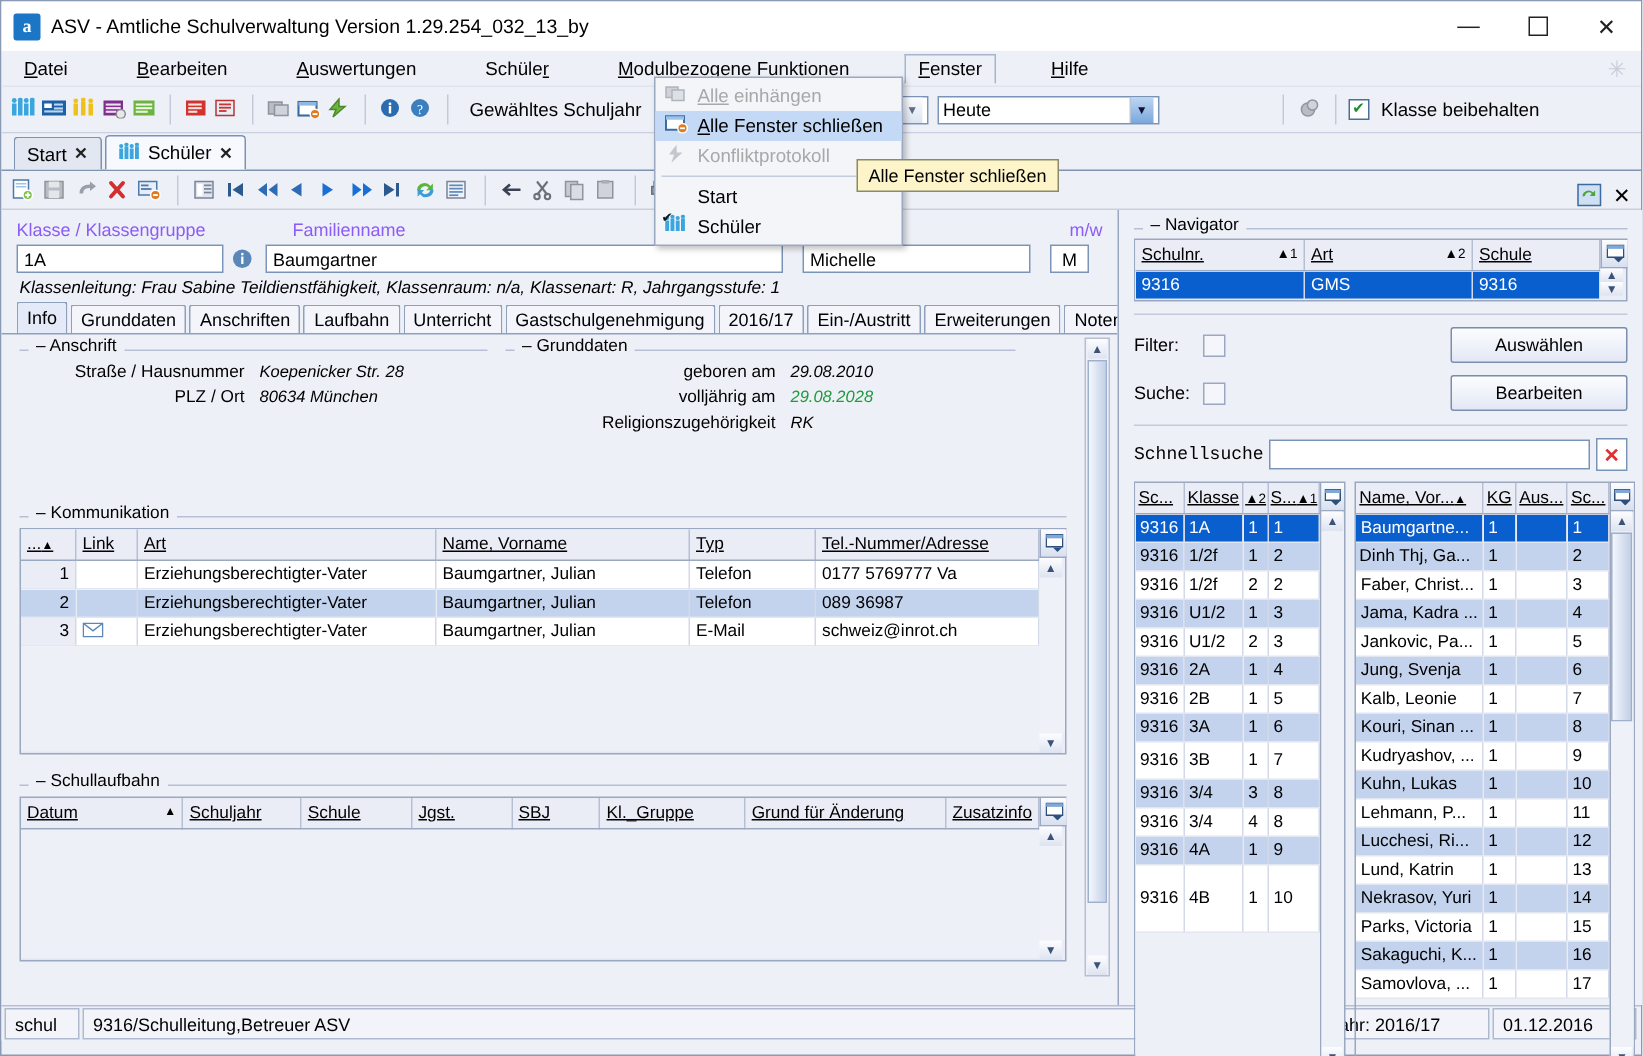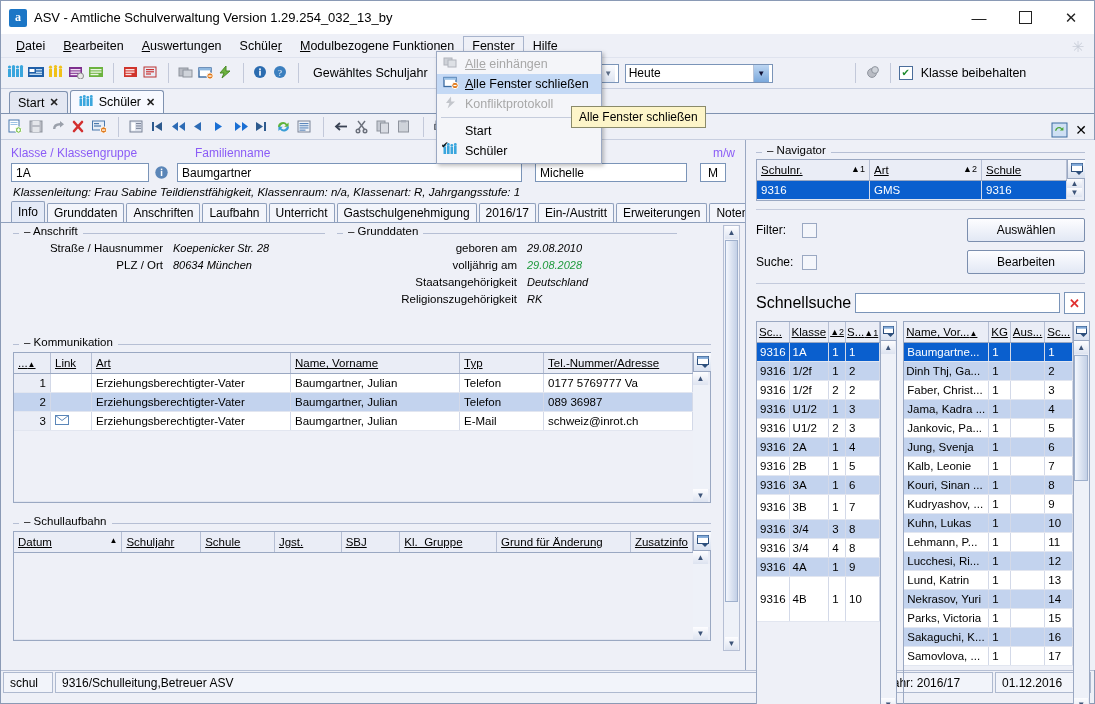--- a/index.html
+++ b/index.html
@@ -16,21 +16,21 @@
   .titlebar{height:33px;background:#ffffff;display:flex;align-items:center;position:relative;}
   .app-icon{width:18px;height:18px;margin-left:8px;margin-right:7px;background:#1b76c6;border-radius:2px;
             color:#fff;font-size:12px;font-weight:bold;display:flex;align-items:center;justify-content:center;
             font-family:"Liberation Serif",serif;}
   .title-text{font-size:13px;color:#000;}
   .win-btns{position:absolute;right:0;top:0;height:33px;display:flex;}
   .win-btn{width:46px;height:33px;display:flex;align-items:center;justify-content:center;font-size:15px;color:#222;}
 
   
   .menubar{height:23px;background:#eef0f7;display:flex;align-items:center;padding-left:6px;
-           border-bottom:1px solid #dfe3ee;position:relative;}
+           border-bottom:1px solid #dfe3ee;position:relative;gap:28px;}
   .menu-item{padding:3px 9px;font-size:12.5px;cursor:default;}
   .menu-item.open{background:#eef0f7;border:1px solid #a8b4cc;border-bottom:1px solid #eef0f7;padding:2px 8px;position:relative;z-index:60;}
   .mnem{text-decoration:underline;}
 
   
   .toolbar{height:30px;background:#eef0f7;display:flex;align-items:center;
            border-bottom:1px solid #c8cfe0;padding-left:6px;gap:2px;}
   .tb-sep{width:1px;height:20px;background:#c3c9da;margin:0 6px;}
   .ic{width:18px;height:16px;display:inline-block;position:relative;}
   .lbl{font-size:12.5px;margin:0 6px;}
@@ -468,24 +468,20 @@
             <div class="panel" style="width:340px;">
               <div class="legend">Grunddaten</div>
               <div class="gframe" style="height:84px;">
                 <div class="kv">
                     <div class="k" style="width:180px;">geboren am</div>
                     <div class="v">29.08.2010</div>
                   </div>
                 <div class="kv">
                     <div class="k" style="width:180px;">volljährig am</div>
                     <div class="v" style="color:#1f9a3d;">29.08.2028</div>
-                  </div>
-                <div class="kv">
-                    <div class="k" style="width:180px;">Staatsangehörigkeit</div>
-                    <div class="v">Deutschland</div>
                   </div>
                 <div class="kv">
                     <div class="k" style="width:180px;">Religionszugehörigkeit</div>
                     <div class="v">RK</div>
                   </div>
               </div>
             </div>
           </div>
 
           <div class="panel" style="margin-top:18px;">
@@ -648,21 +644,21 @@
             <span class="smallbox"></span>
             <div class="btn" style="margin-left:auto;width:96px;">Auswählen</div>
           </div>
           <div style="display:flex;align-items:center;margin-top:8px;">
             <span style="font-size:12px;width:46px;">Suche:</span>
             <span class="smallbox"></span>
             <div class="btn" style="margin-left:auto;width:96px;">Bearbeiten</div>
           </div>
 
           <div style="border-top:1px solid #c3cadc;margin-top:9px;padding-top:8px;display:flex;align-items:center;gap:4px;">
-            <span style="font-size:16px;">Schnellsuche</span>
+            <span style="font-size:12px;font-family:Liberation Mono, monospace;">Schnellsuche</span>
             <div class="inp" style="flex:1;height:20px;">
                 <span></span>
               </div>
             <div style="width:19px;height:20px;border:1px solid #7a94b8;background:#fff;display:flex;align-items:center;justify-content:center;color:#e03030;font-weight:bold;font-size:13px;">✕</div>
           </div>
 
           <div style="display:flex;margin-top:7px;gap:6px;">
 
             <div style="width:140px;display:flex;border:1px solid #9aa8c2;">
               <div style="flex:1;">

